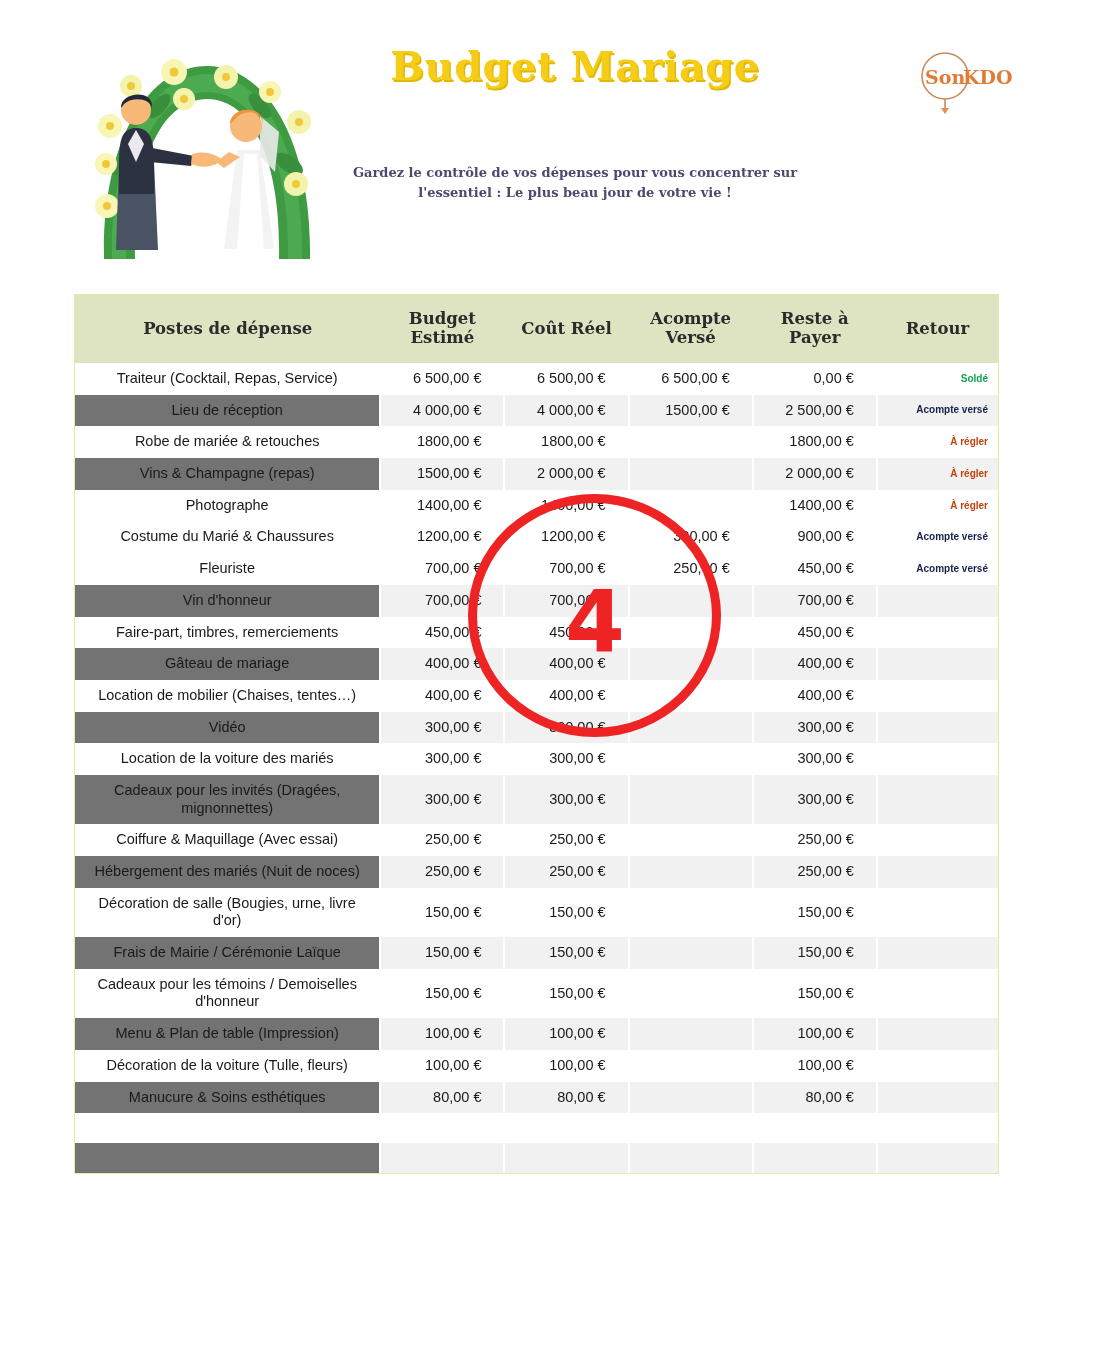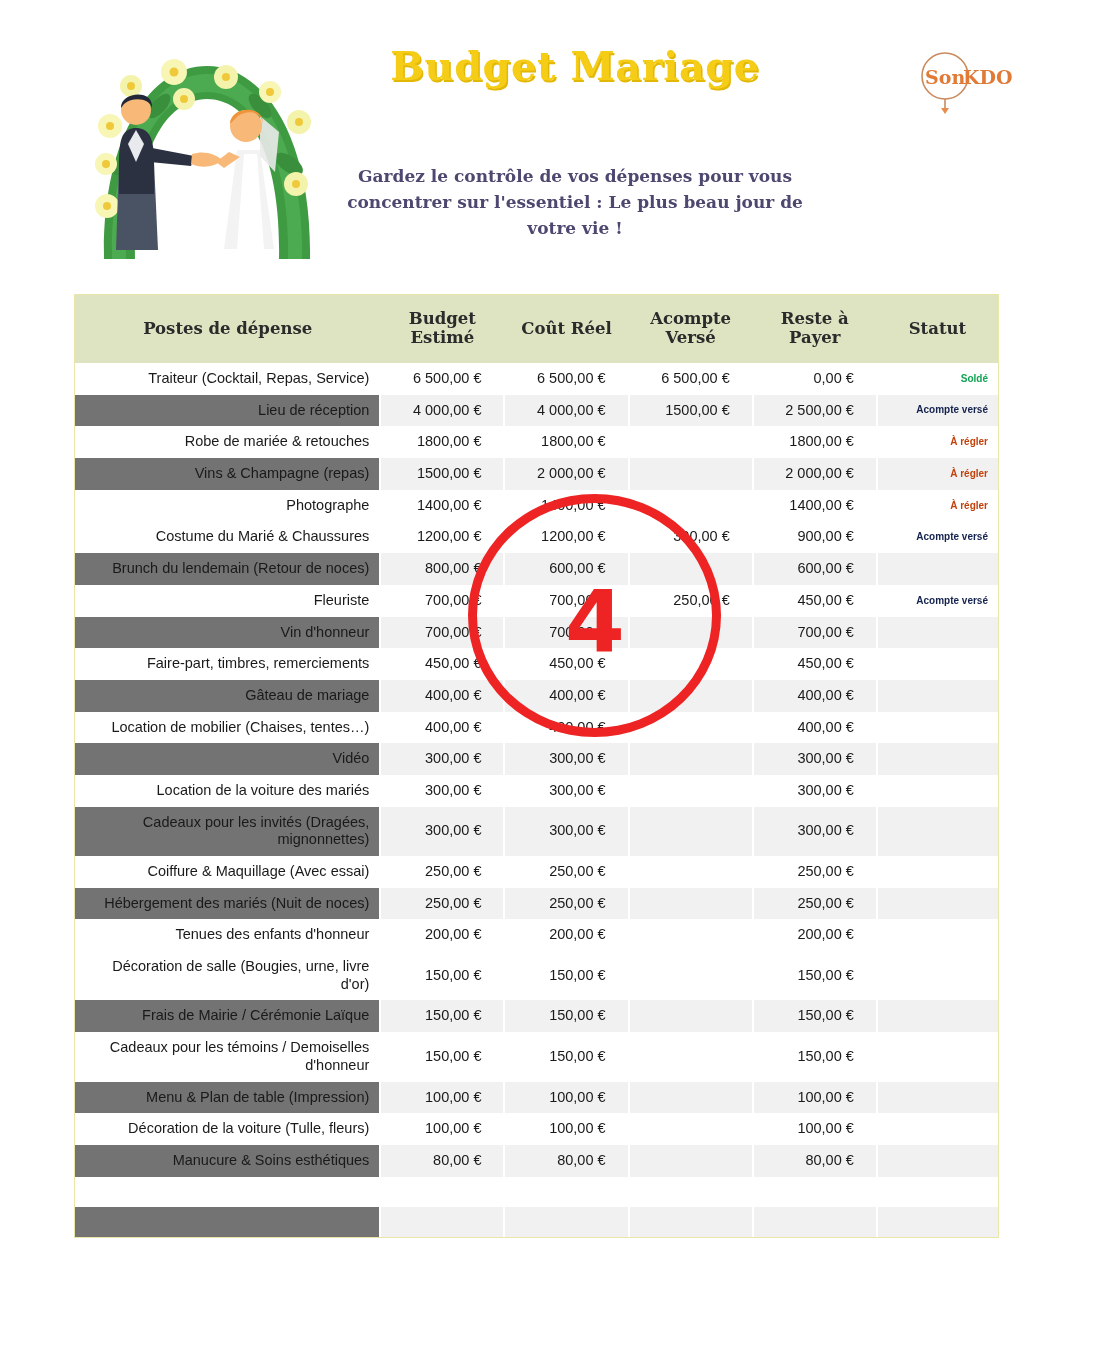--- a/index.html
+++ b/index.html
@@ -39,21 +39,21 @@
     color: #f5cd17;
     text-shadow: 1.5px 1.5px 0 #e3b705;
   }
   .subtitle {
     position: absolute;
     left: 340px; top: 163px;
     width: 470px;
     text-align: center;
     font-family: "DejaVu Serif", serif;
     font-weight: bold;
-    font-size: 17px;
+    font-size: 13px;
     line-height: 1.53;
     color: #4c4870;
   }
   .logo {
     position: absolute;
     left: 905px; top: 48px;
     width: 115px; height: 66px;
   }
 
   
@@ -91,21 +91,21 @@
   tbody td {
     font-size: 14.5px;
     color: #1a1a1a;
     padding: 7px 10px;
     border: none;
     vertical-align: middle;
     white-space: normal;
     line-height: 1.22;
   }
   tbody td.label {
-    text-align: right;
+    text-align: center;
     background: transparent;
   }
   tbody td.num {
     text-align: right;
     padding-right: 22px;
     font-size: 14.5px;
   }
   tbody td.status {
     text-align: right;
     font-weight: bold;
@@ -250,21 +250,21 @@
           <col class="c4">
           <col class="c5">
       </colgroup>
       <thead>
         <tr>
           <th class="head-poste">Postes de dépense</th>
           <th>Budget Estimé</th>
           <th>Coût Réel</th>
           <th>Acompte Versé</th>
           <th>Reste à Payer</th>
-          <th>Statut</th>
+          <th>Retour</th>
         </tr>
       </thead>
       <tbody id="tbody">
           <tr>
             <td class="label">Traiteur (Cocktail, Repas, Service)</td>
             <td class="num">6 500,00 €</td>
             <td class="num">6 500,00 €</td>
             <td class="num">6 500,00 €</td>
             <td class="num">0,00 €</td>
             <td class="status st-solde">Soldé</td>
@@ -302,28 +302,20 @@
             <td class="status st-regler">À régler</td>
           </tr>
           <tr>
             <td class="label">Costume du Marié &amp; Chaussures</td>
             <td class="num">1200,00 €</td>
             <td class="num">1200,00 €</td>
             <td class="num">300,00 €</td>
             <td class="num">900,00 €</td>
             <td class="status st-acompte">Acompte versé</td>
           </tr>
-          <tr class="alt">
-            <td class="label">Brunch du lendemain (Retour de noces)</td>
-            <td class="num">800,00 €</td>
-            <td class="num">600,00 €</td>
-            <td class="num"></td>
-            <td class="num">600,00 €</td>
-            <td class="status"></td>
-          </tr>
           <tr>
             <td class="label">Fleuriste</td>
             <td class="num">700,00 €</td>
             <td class="num">700,00 €</td>
             <td class="num">250,00 €</td>
             <td class="num">450,00 €</td>
             <td class="status st-acompte">Acompte versé</td>
           </tr>
           <tr class="alt">
             <td class="label">Vin d'honneur</td>
@@ -391,28 +383,20 @@
           </tr>
           <tr class="alt">
             <td class="label">Hébergement des mariés (Nuit de noces)</td>
             <td class="num">250,00 €</td>
             <td class="num">250,00 €</td>
             <td class="num"></td>
             <td class="num">250,00 €</td>
             <td class="status"></td>
           </tr>
           <tr>
-            <td class="label">Tenues des enfants d'honneur</td>
-            <td class="num">200,00 €</td>
-            <td class="num">200,00 €</td>
-            <td class="num"></td>
-            <td class="num">200,00 €</td>
-            <td class="status"></td>
-          </tr>
-          <tr>
             <td class="label">Décoration de salle (Bougies, urne, livre d'or)</td>
             <td class="num">150,00 €</td>
             <td class="num">150,00 €</td>
             <td class="num"></td>
             <td class="num">150,00 €</td>
             <td class="status"></td>
           </tr>
           <tr class="alt">
             <td class="label">Frais de Mairie / Cérémonie Laïque</td>
             <td class="num">150,00 €</td>

